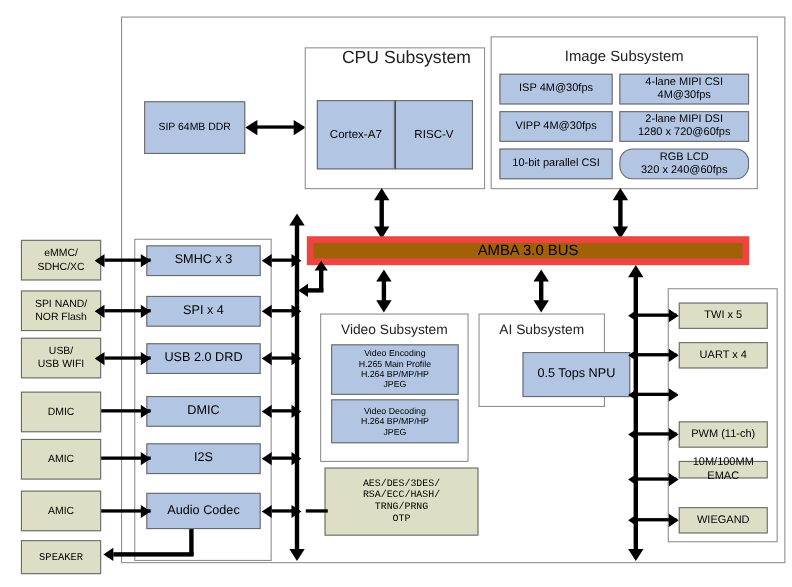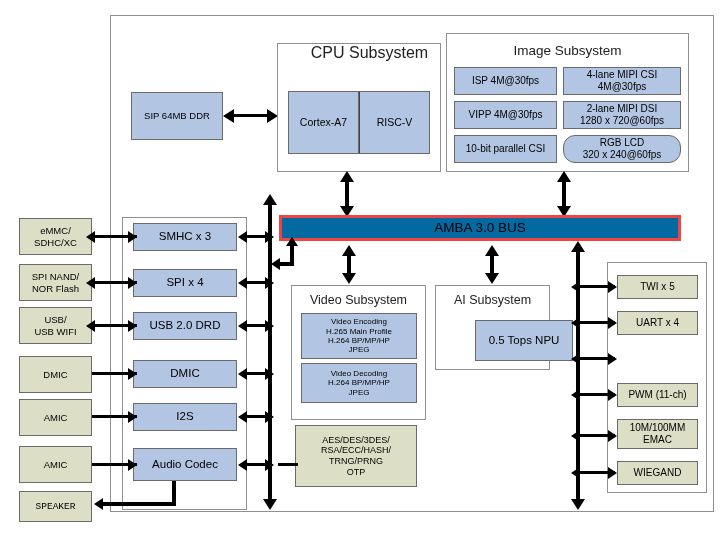--- a/index.html
+++ b/index.html
@@ -7,21 +7,21 @@
        font-family:"Liberation Sans","DejaVu Sans",sans-serif;color:#000;}
   #stage{position:absolute;left:0;top:0;width:720px;height:534px;}
 
   .box{position:absolute;box-sizing:border-box;display:flex;align-items:center;
        justify-content:center;text-align:center;line-height:1.18;}
   .outer{border:1px solid #8f8f8f;background:transparent;}
   .group{border:1px solid #8f8f8f;background:#ffffff;}
   .grouplbl{position:absolute;text-align:center;color:#222;}
   .blue{background:#b2c5e2;border:1px solid #6a6a6a;}
   .khaki{background:#dcdfc5;border:1px solid #6a6a6a;}
-  .bus{background:#0369a1;border:3px solid #ef4444;}
+  .bus{background:#a16207;border:6px solid #ef4444;}
 
   
   .ln{position:absolute;background:#000;}
   .hline{height:3px;}
   .vline{width:3px;}
   .ah{position:absolute;width:0;height:0;}
   .ah-l{border-top:7px solid transparent;border-bottom:7px solid transparent;border-right:11px solid #000;}
   .ah-r{border-top:7px solid transparent;border-bottom:7px solid transparent;border-left:11px solid #000;}
   .ah-u{border-left:7px solid transparent;border-right:7px solid transparent;border-bottom:11px solid #000;}
   .ah-d{border-left:7px solid transparent;border-right:7px solid transparent;border-top:11px solid #000;}
@@ -168,32 +168,32 @@
   <div class="ah ah-d" style="left:342px;top:273px;"></div>
 
   <div class="box group" style="left:435px;top:285px;width:115px;height:85px;"></div>
   <div class="grouplbl" style="left:435px;top:293px;width:115px;font-size:12.5px;">AI Subsystem</div>
   <div class="box blue" style="left:444px;top:320px;width:98px;height:41px;font-size:11.5px;margin-left:31px;">0.5 Tops NPU</div>
 
   <div class="ln vline" style="left:490px;top:254px;width:4px;height:22px;"></div>
   <div class="ah ah-u" style="left:485px;top:245px;"></div>
   <div class="ah ah-d" style="left:485px;top:273px;"></div>
 
-  <div class="box khaki" style="left:295px;top:425px;width:122px;height:62px;font-size:9px;white-space:pre-line;">AES/DES/3DES/
+  <div class="box khaki" style="left:295px;top:425px;width:140px;height:62px;font-size:9px;white-space:pre-line;font-family:Liberation Mono, monospace;">AES/DES/3DES/
 RSA/ECC/HASH/
 TRNG/PRNG
 OTP</div>
   <div class="ln hline" style="left:278px;top:463px;width:20px;"></div>
 
   <div class="box group" style="left:607px;top:262px;width:100px;height:231px;"></div>
 
   <div class="box khaki" style="left:617px;top:275px;width:81px;height:24px;font-size:10px;white-space:pre-line;">TWI x 5</div>
   <div class="box khaki" style="left:617px;top:311px;width:81px;height:24px;font-size:10px;white-space:pre-line;">UART x 4</div>
   <div class="box khaki" style="left:617px;top:383px;width:81px;height:24px;font-size:10px;white-space:pre-line;">PWM (11-ch)</div>
-  <div class="box khaki" style="left:617px;top:419px;width:81px;height:30px;font-size:10px;white-space:pre-line;">10M/100MM
+  <div class="box khaki" style="left:617px;top:419px;width:81px;height:16px;font-size:10px;white-space:pre-line;">10M/100MM
 EMAC</div>
   <div class="box khaki" style="left:617px;top:461px;width:81px;height:24px;font-size:10px;white-space:pre-line;">WIEGAND</div>
 
   <div class="ln hline" style="left:580px;top:285px;width:35px;"></div>
   <div class="ah ah-sm ah-l" style="left:571px;top:280.5px;"></div>
   <div class="ah ah-sm ah-r" style="left:608px;top:280.5px;"></div>
 
   <div class="ln hline" style="left:580px;top:321px;width:35px;"></div>
   <div class="ah ah-sm ah-l" style="left:571px;top:316.5px;"></div>
   <div class="ah ah-sm ah-r" style="left:608px;top:316.5px;"></div>

